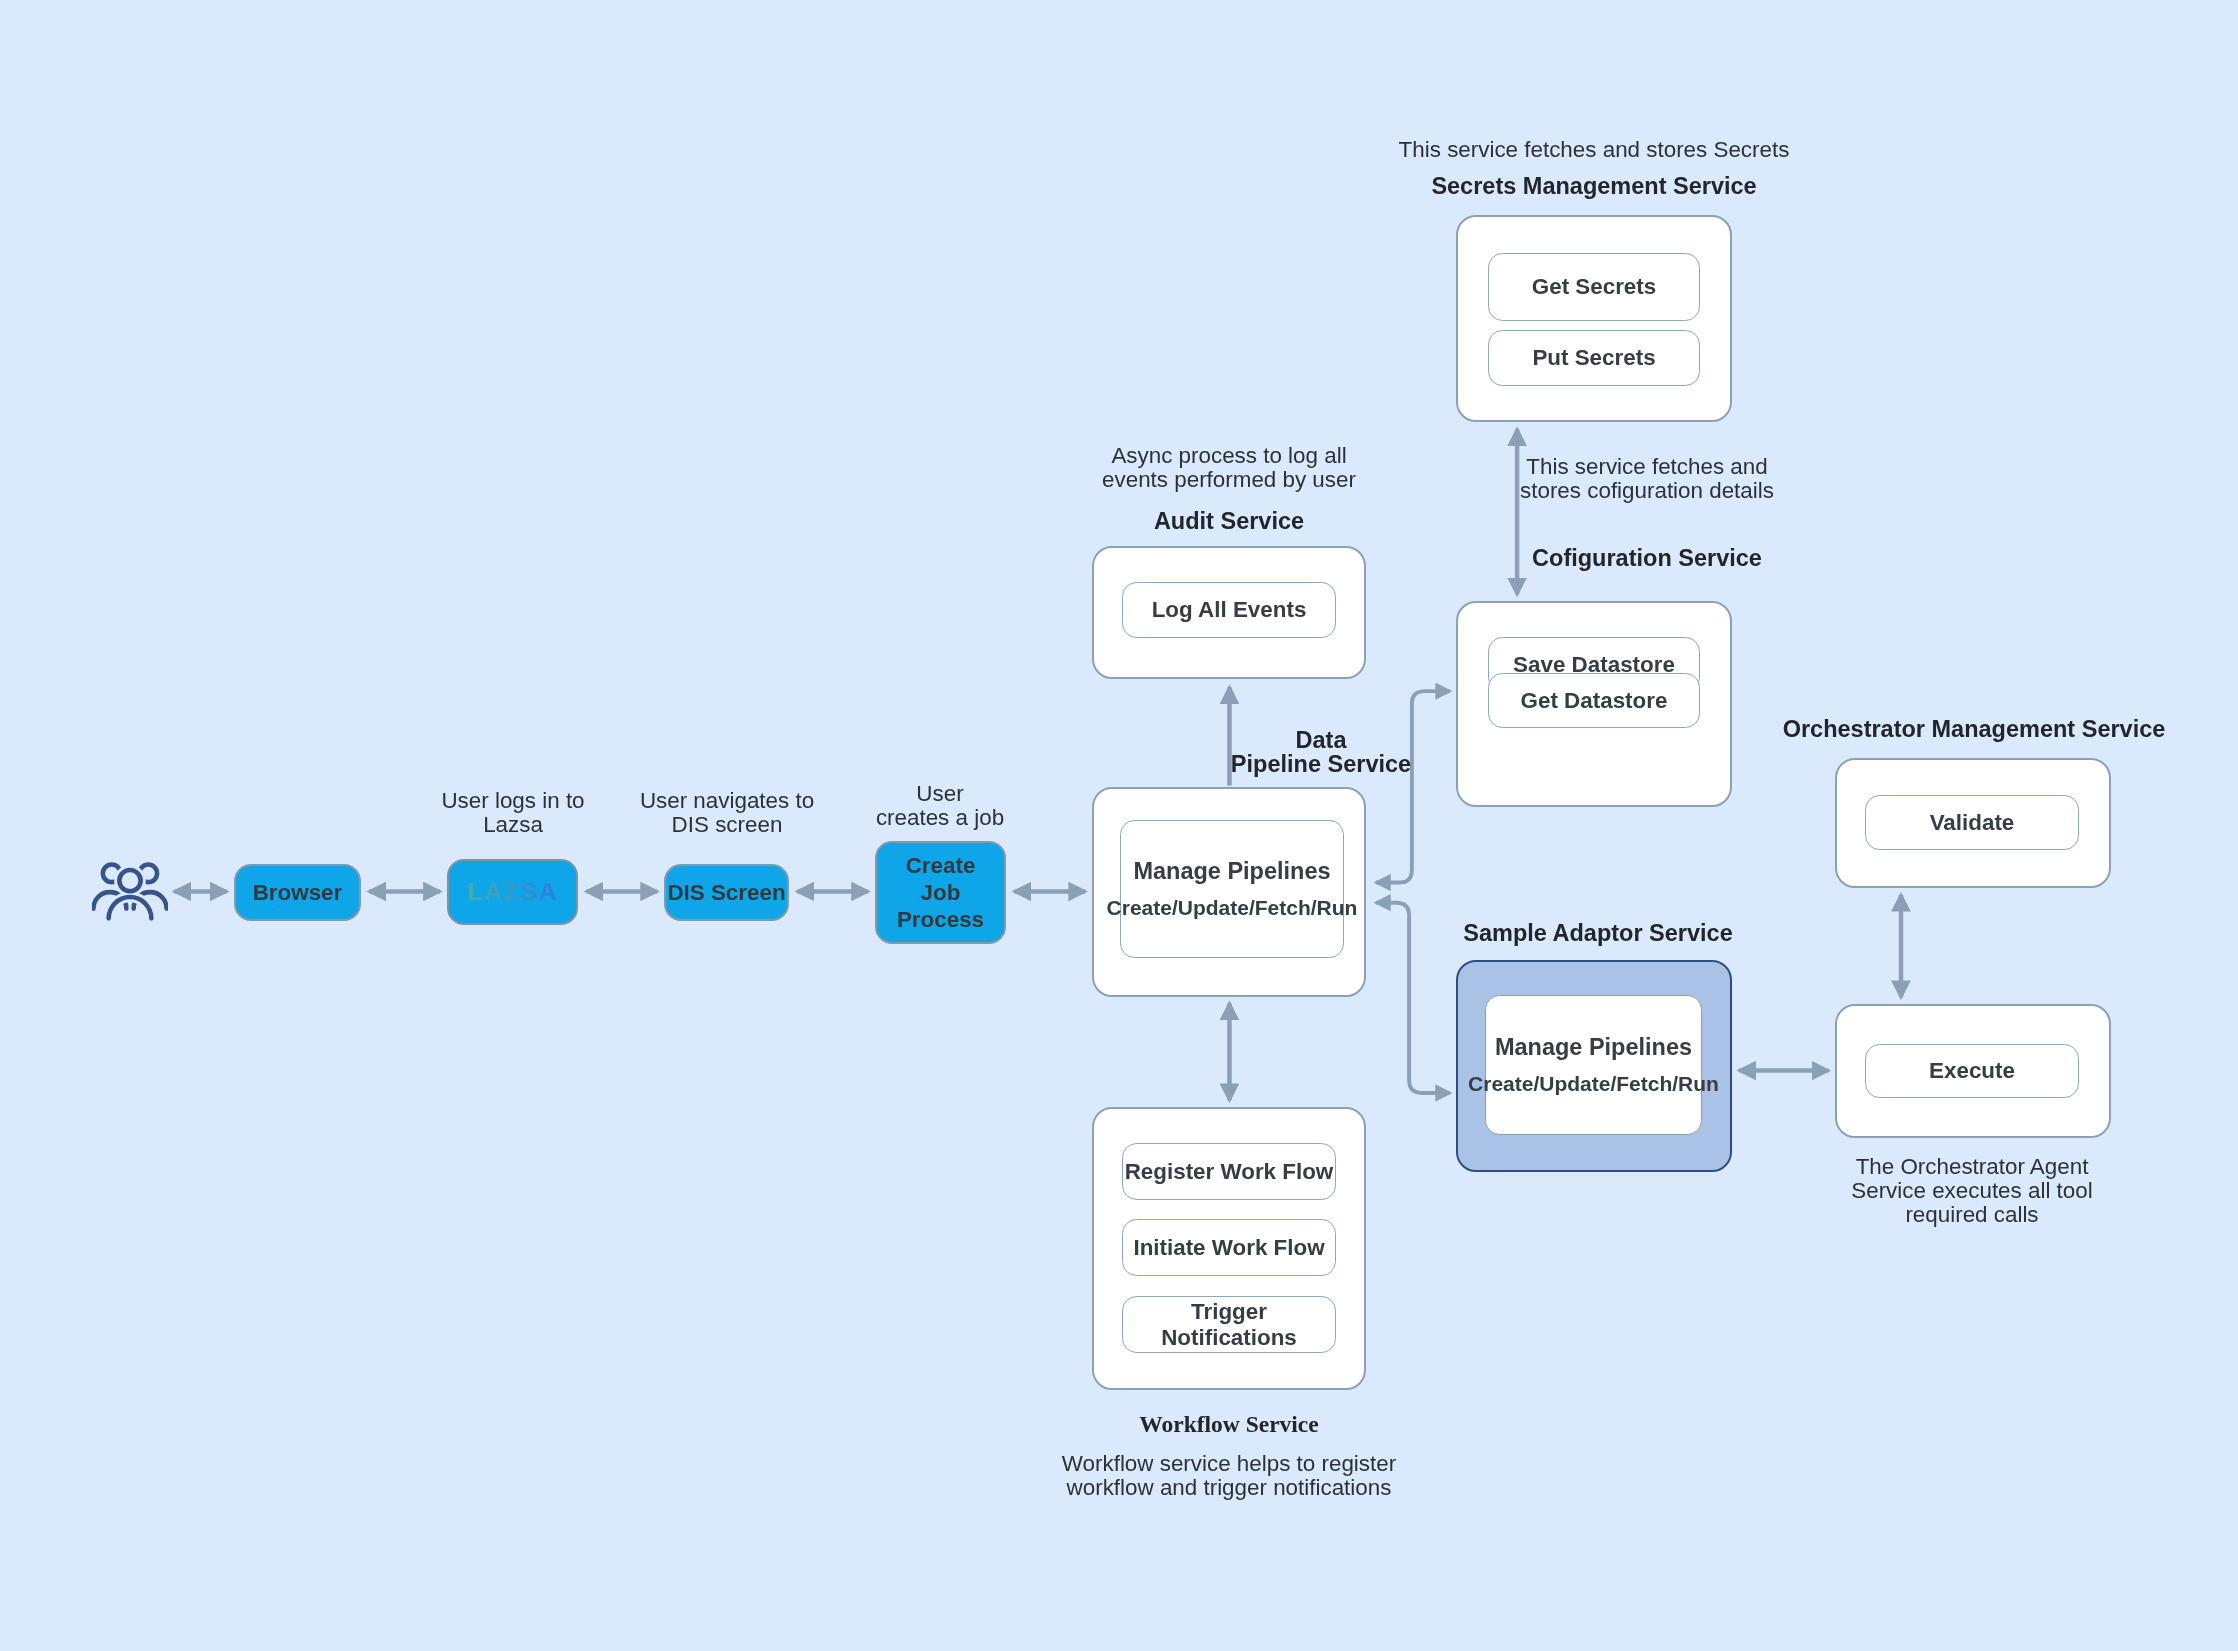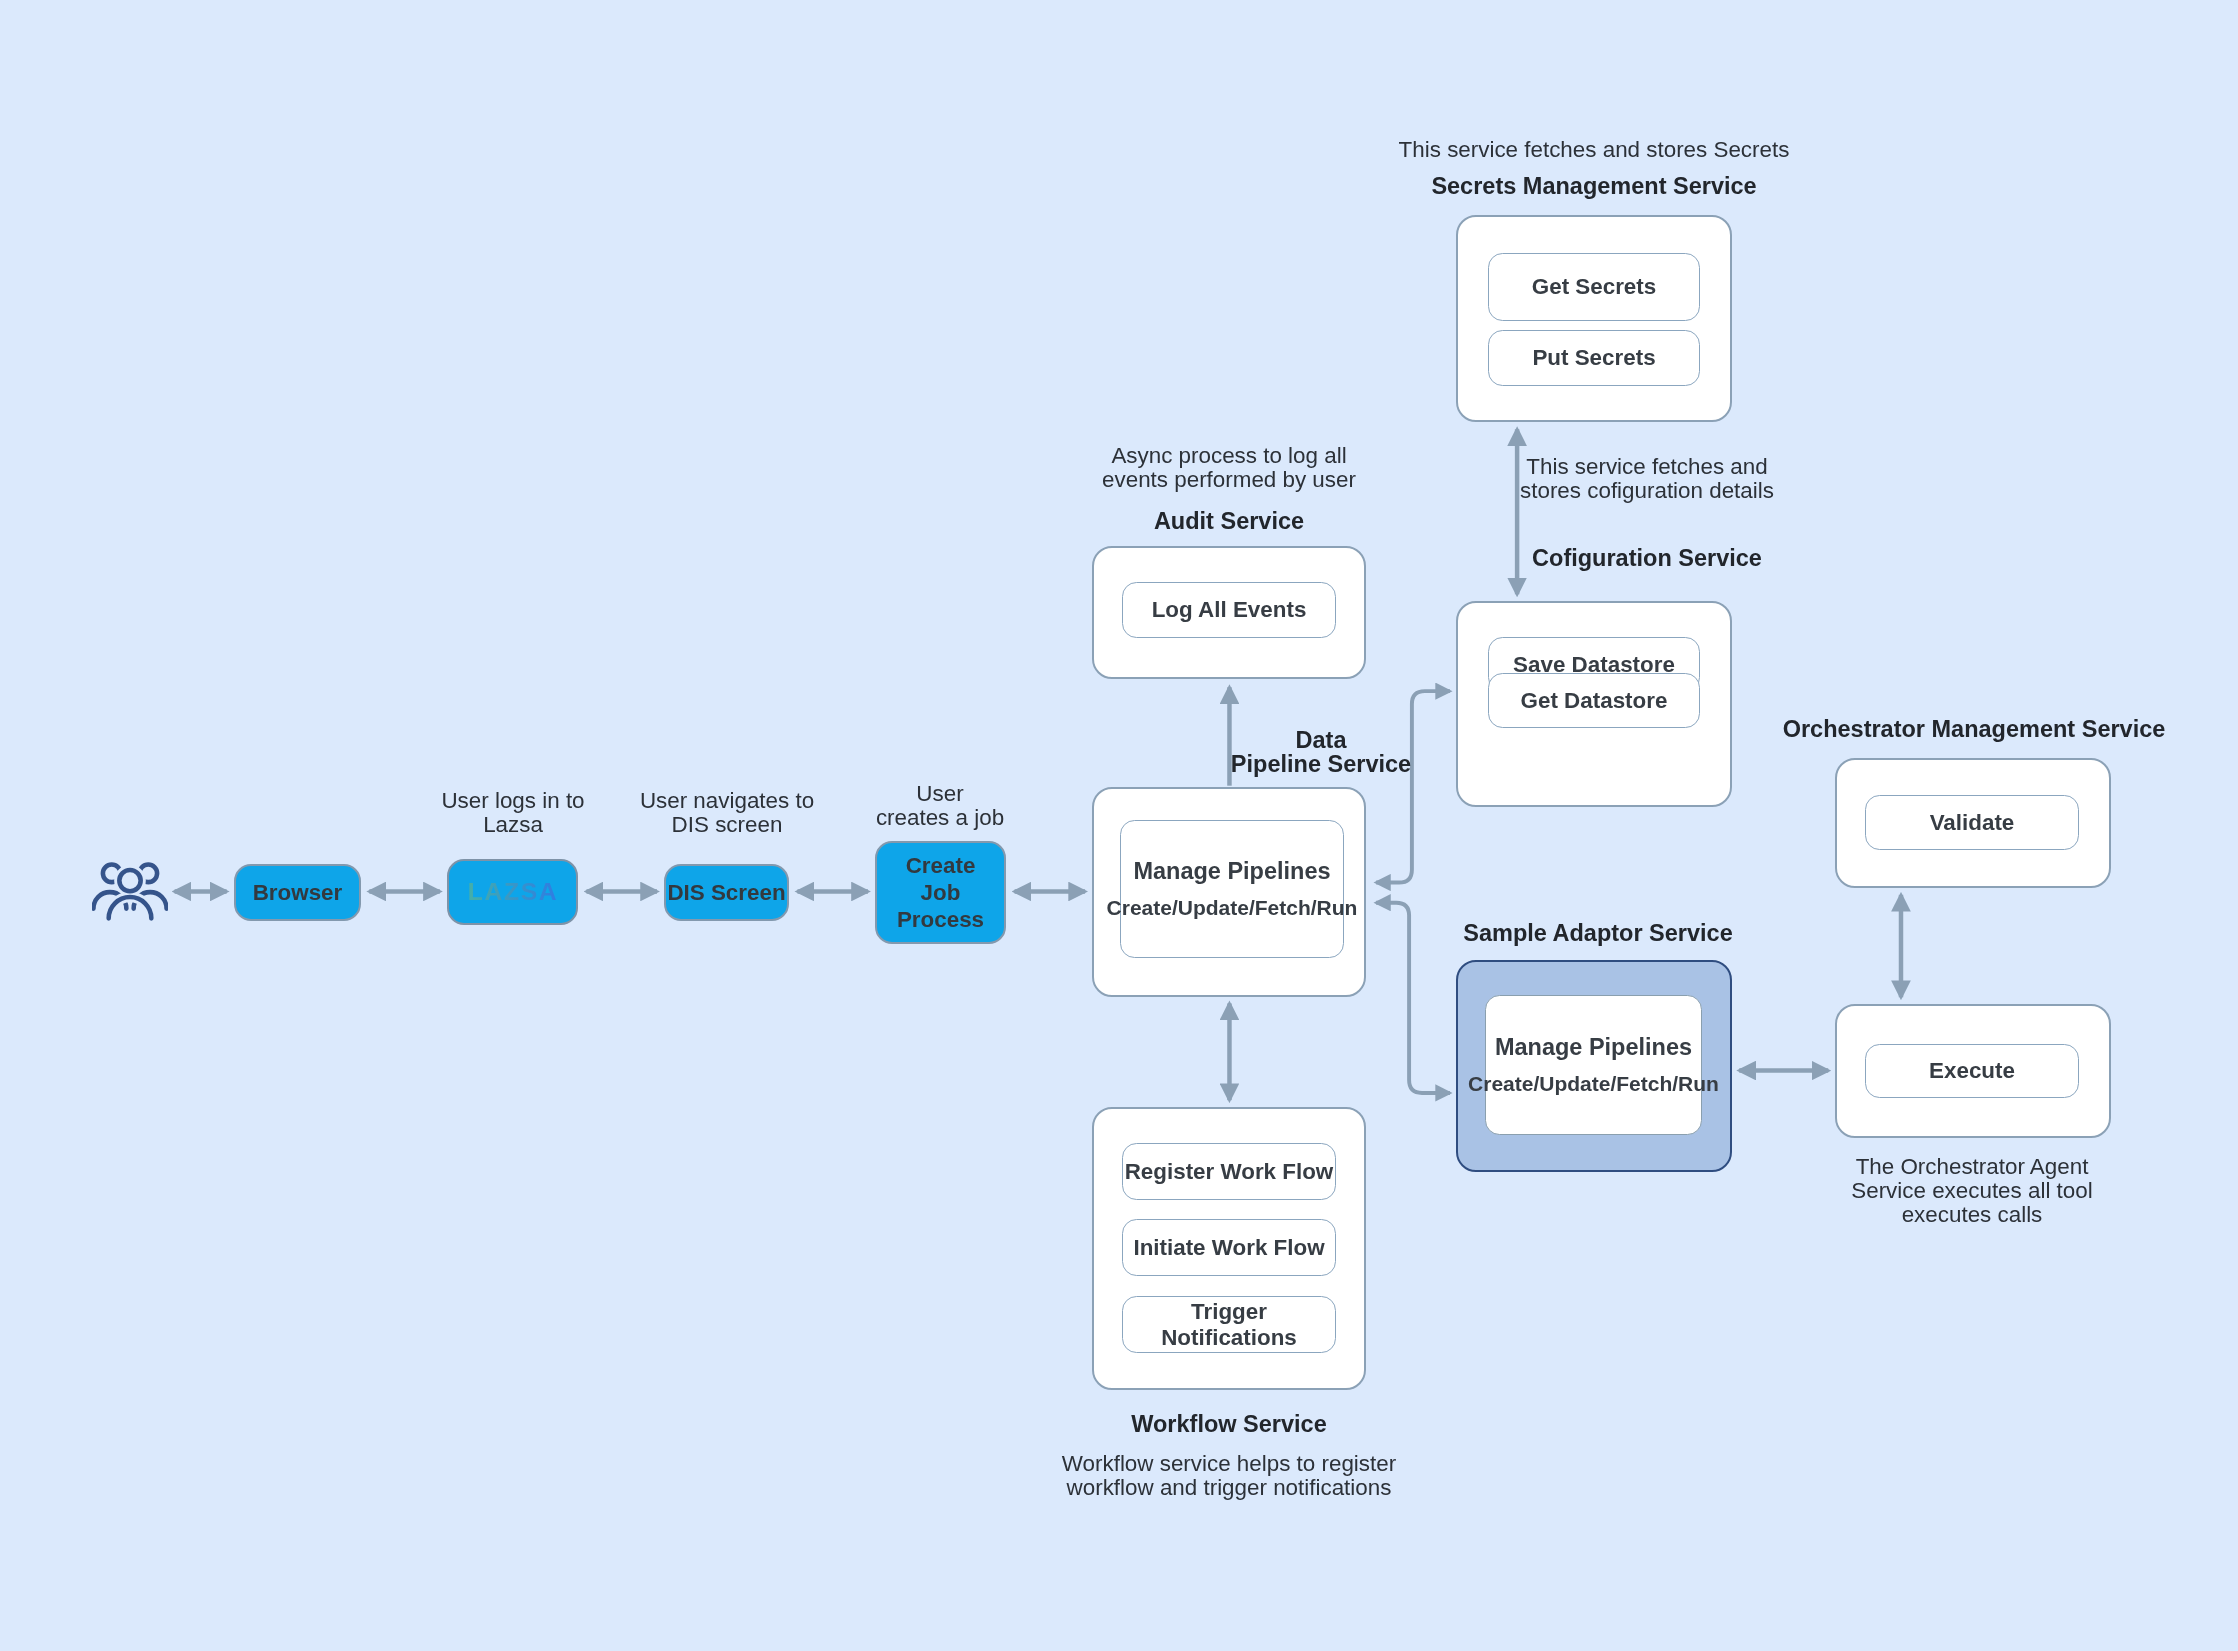--- a/index.html
+++ b/index.html
@@ -196,40 +196,40 @@
     <span>Validate</span>
   </div>
 
   <div class="service" style="left:1835px;top:1004px;width:276px;height:134px;"></div>
   <div class="endpoint" style="left:1865px;top:1044px;width:214px;height:54px;">
     <span>Execute</span>
   </div>
   <div class="note" style="left:1804px;top:1155px;width:336px;">
     <div>The Orchestrator Agent</div>
     <div>Service executes all tool</div>
-    <div>executes calls</div>
+    <div>required calls</div>
   </div>
 
   <div class="title" style="left:1430px;top:921px;width:336px;">Sample Adaptor Service</div>
   <div class="service highlight" style="left:1456px;top:960px;width:276px;height:212px;"></div>
   <div class="endpoint lg" style="left:1485px;top:995px;width:217px;height:140px;border-color:#8a9fae;">
     <div class="ep-main">Manage Pipelines</div>
     <div class="ep-sub">Create/Update/Fetch/Run</div>
   </div>
 
   <div class="service" style="left:1092px;top:1107px;width:274px;height:283px;"></div>
   <div class="endpoint" style="left:1122px;top:1143px;width:214px;height:57px;">
     <span>Register Work Flow</span>
   </div>
   <div class="endpoint" style="left:1122px;top:1219px;width:214px;height:57px;">
     <span>Initiate Work Flow</span>
   </div>
   <div class="endpoint" style="left:1122px;top:1296px;width:214px;height:57px;">
     <span>Trigger Notifications</span>
   </div>
-  <div class="title" style="left:1061px;top:1412px;width:336px;">Workflow Service</div>
+  <div class="title" style="left:1061px;top:1412px;width:336px;font-family:Liberation Serif, serif;">Workflow Service</div>
   <div class="note" style="left:1005px;top:1452px;width:448px;">
     <div>Workflow service helps to register</div>
     <div>workflow and trigger notifications</div>
   </div>
 
 </div>
 
 
 </body></html>

